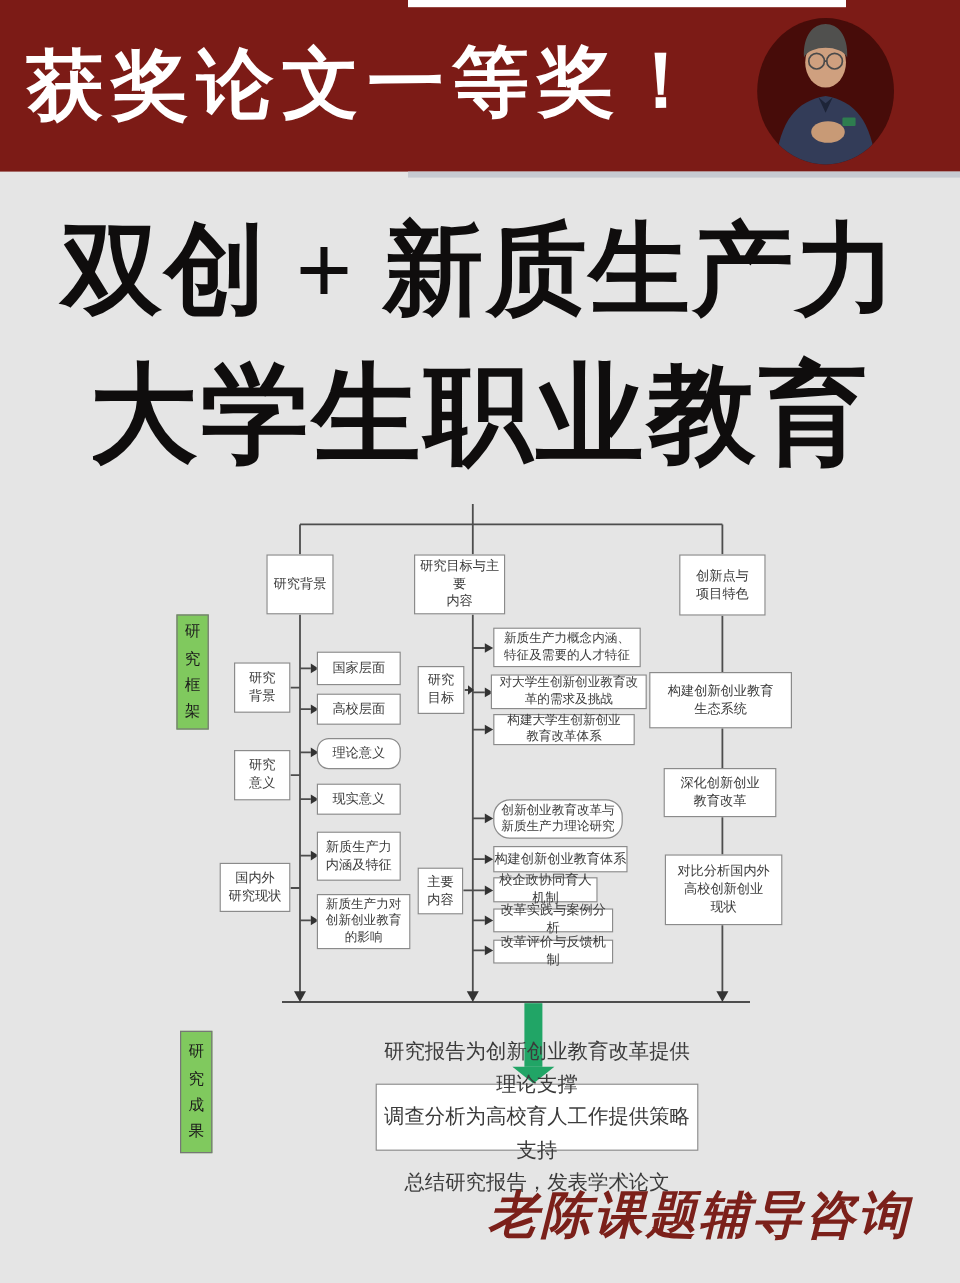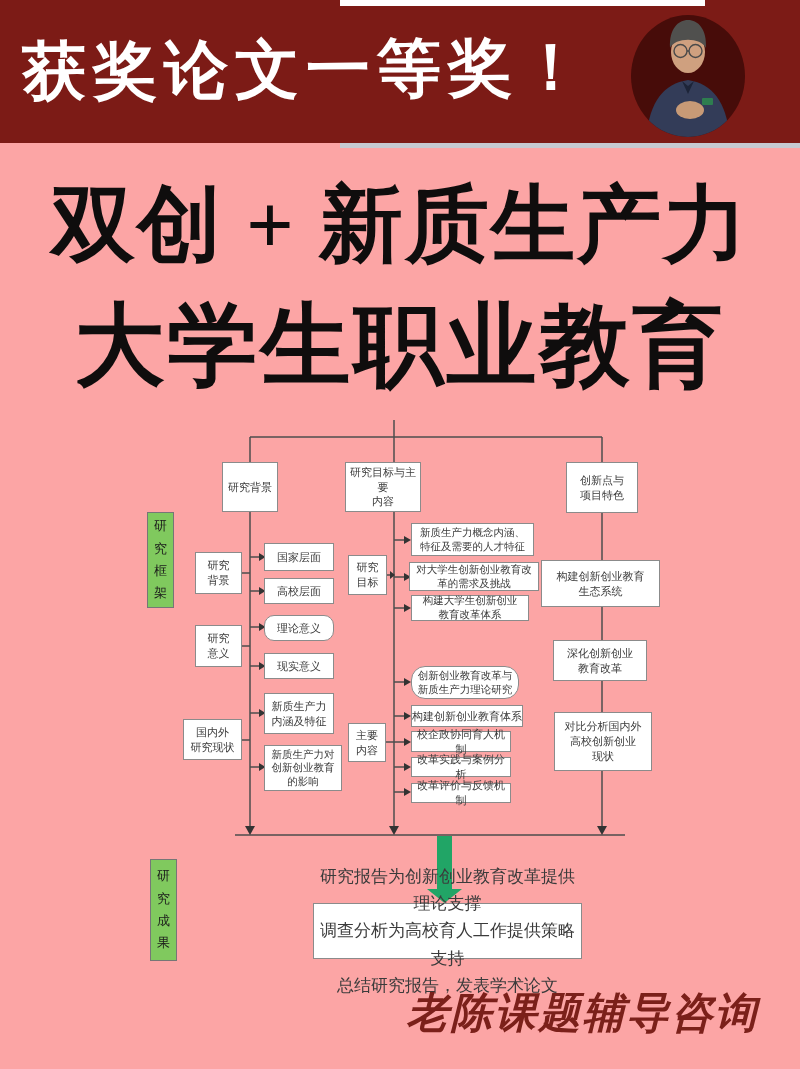--- a/index.html
+++ b/index.html
@@ -1,17 +1,17 @@
 <!DOCTYPE html>
 <html><head>
 <meta charset="utf-8">
 <style>
   html,body{margin:0;padding:0;background:#ffffff;}
   .poster{
-    position:relative;width:800px;height:1069px;background:#fca5a5;
+    position:relative;width:800px;height:1069px;background:#e5e5e5;
     font-family:"Liberation Sans", sans-serif;overflow:hidden;
   }
   
   .banner{position:absolute;left:0;top:0;width:800px;height:143px;background:#7c1b16;}
   .banner-notch{position:absolute;left:340px;top:0;width:365px;height:6px;background:#ffffff;}
   .banner-shadow{position:absolute;left:340px;top:143px;width:460px;height:5px;background:#c6cad1;}
   .banner-title{
     position:absolute;left:22px;top:26px;width:590px;
     font-family:"Liberation Serif", serif;font-weight:bold;
     font-size:64px;letter-spacing:7px;color:#ffffff;white-space:nowrap;
@@ -168,21 +168,21 @@
 特征及需要的人才特征</div>
   <div class="fbox small" style="left:409px;top:562px;width:130px;height:29px;">对大学生创新创业教育改
 革的需求及挑战</div>
   <div class="fbox small" style="left:411px;top:595px;width:118px;height:26px;">构建大学生创新创业
 教育改革体系</div>
   <div class="fbox" style="left:348px;top:723px;width:38px;height:39px;">主要
 内容</div>
   <div class="fbox small" style="left:411px;top:666px;width:108px;height:33px;border-radius:14px;">创新创业教育改革与
 新质生产力理论研究</div>
   <div class="fbox" style="left:411px;top:705px;width:112px;height:22px;font-family:Liberation Serif, serif;">构建创新创业教育体系</div>
-  <div class="fbox" style="left:411px;top:731px;width:100px;height:21px;">校企政协同育人机制</div>
+  <div class="fbox" style="left:411px;top:731px;width:87px;height:21px;">校企政协同育人机制</div>
   <div class="fbox" style="left:411px;top:757px;width:100px;height:20px;">改革实践与案例分析</div>
   <div class="fbox" style="left:411px;top:783px;width:100px;height:20px;">改革评价与反馈机制</div>
 
   <div class="fbox" style="left:541px;top:560px;width:119px;height:47px;">构建创新创业教育
 生态系统</div>
   <div class="fbox" style="left:553px;top:640px;width:94px;height:41px;">深化创新创业
 教育改革</div>
   <div class="fbox" style="left:554px;top:712px;width:98px;height:59px;">对比分析国内外
 高校创新创业
 现状</div>

